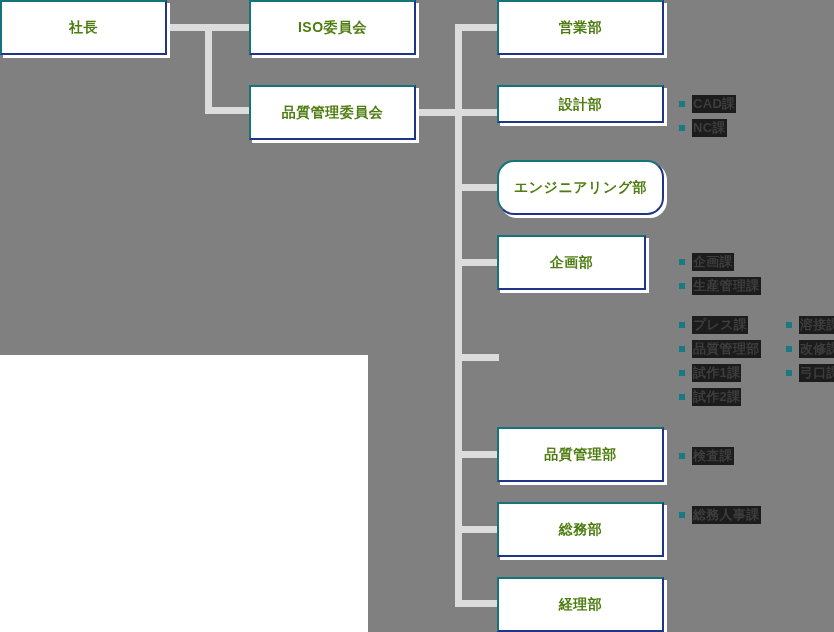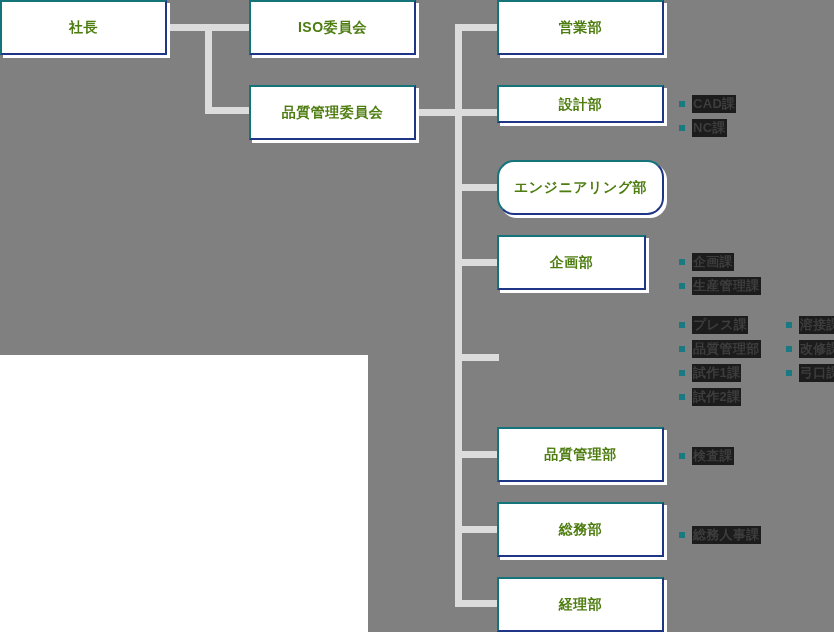--- a/index.html
+++ b/index.html
@@ -196,20 +196,20 @@
         <span class="sub-bullet" style="background: rgb(26, 122, 130);"></span>
         <span class="sub-text">弓口課</span>
       </li>
     </ul>
     <ul class="sub-list" style="left: 679px; top: 444px; font-family: Liberation Serif, serif;">
       <li class="sub-item">
         <span class="sub-bullet" style="background: rgb(26, 122, 130);"></span>
         <span class="sub-text">検査課</span>
       </li>
     </ul>
-    <ul class="sub-list" style="left: 679px; top: 523px;">
+    <ul class="sub-list" style="left: 679px; top: 503px;">
       <li class="sub-item">
         <span class="sub-bullet" style="background: rgb(26, 122, 130);"></span>
         <span class="sub-text">総務人事課</span>
       </li>
     </ul>
     <div class="white-panel" style="left: 0px; top: 355px; width: 368px; height: 277px; background: rgb(255, 255, 255);"></div>
   </div>
 
 </body></html>

